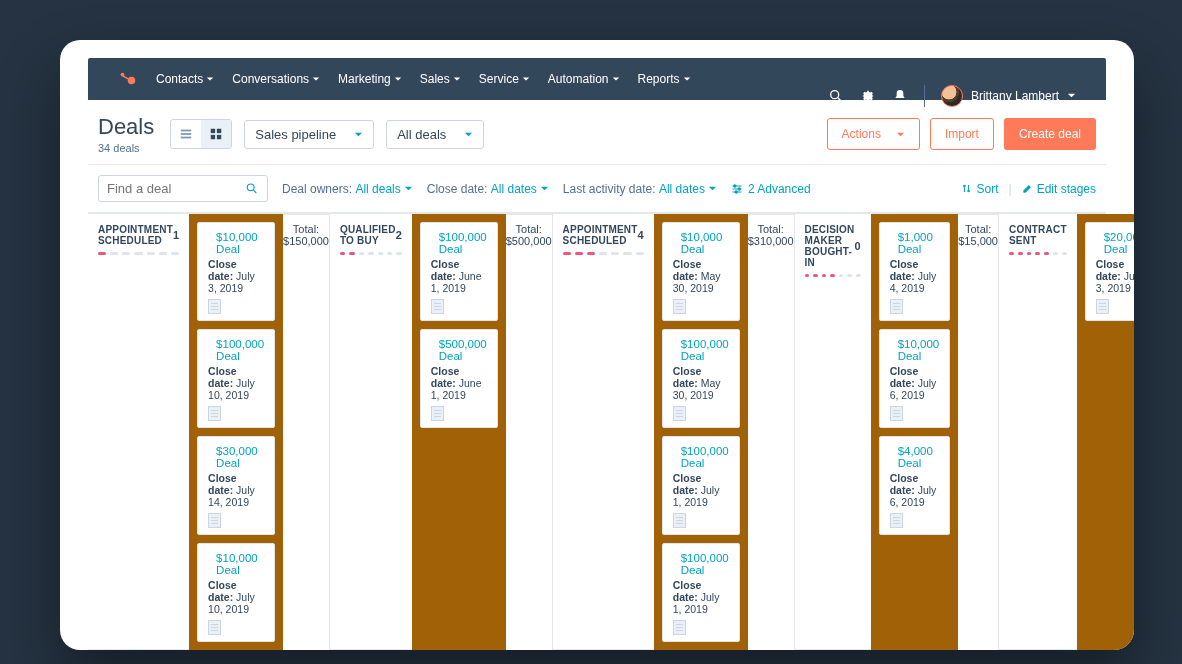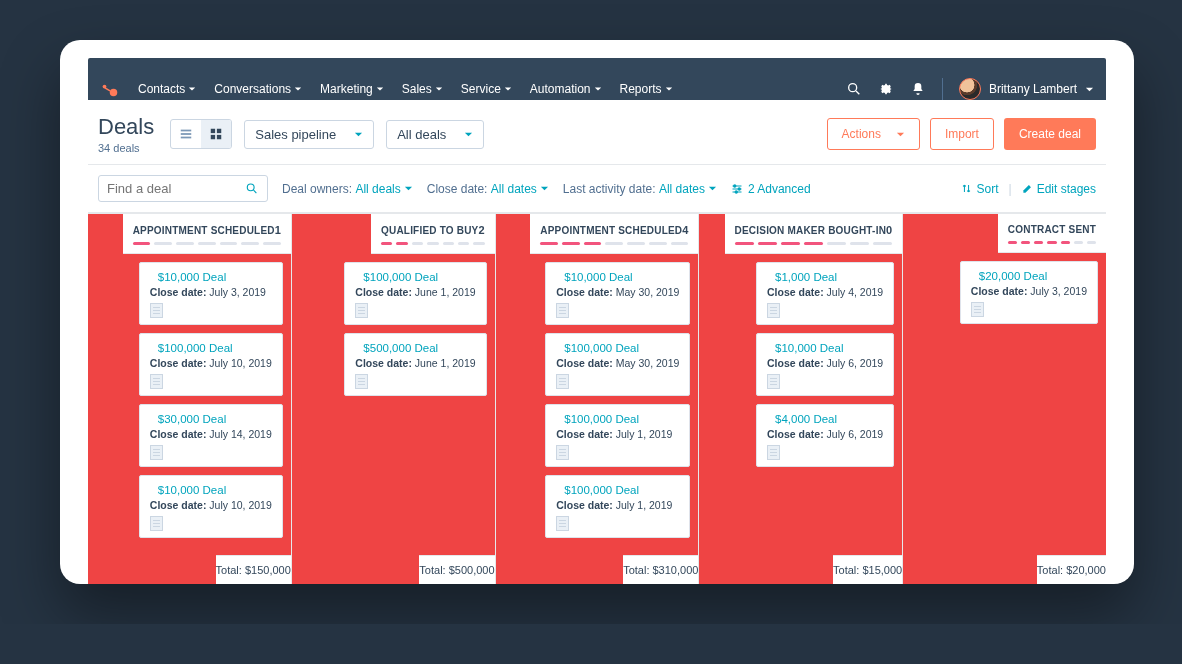--- a/index.html
+++ b/index.html
@@ -1,18 +1,18 @@
 <!DOCTYPE html>
 <html><head>
 <meta charset="utf-8">
 <style>
   * { box-sizing: border-box; margin: 0; padding: 0; font-family: -apple-system, BlinkMacSystemFont, "Segoe UI", Helvetica, Arial, sans-serif; }
   body { background: #253342; padding: 40px 60px; }
   .device { background: #fff; border-radius: 20px; padding: 18px 28px 0 28px; box-shadow: 0 30px 60px rgba(0,0,0,.4); width: 1074px; margin: 0 auto; overflow: hidden; }
-  .topbar { background: #33475b; display:flex; align-items:flex-end; padding:0 12px; height:42px; border-radius:2px 2px 0 0; }
+  .topbar { background: #33475b; display:flex; align-items:center; padding:0 30px; height:42px; border-radius:2px 2px 0 0; }
   .logo { width:18px; height:18px; color:#ff7a59; margin-right:14px; }
   .nav { display:flex; gap:6px; }
   .nav-item { color:#fff; font-size:12px; padding:4px 6px; display:flex; align-items:center; gap:3px; cursor:pointer; }
   .nav-item svg { width:8px; height:8px; }
   .top-right { margin-left:auto; display:flex; align-items:center; gap:16px;margin-top:33px; }
   .top-right .ico { color:#fff; width:16px; height:16px; cursor:pointer; }
   .divider-v { width:1px; height:22px; background:#516f90; }
   .user { display:flex; align-items:center; gap:8px; color:#fff; font-size:12px; cursor:pointer; }
   .avatar { width:22px; height:22px; border-radius:50%; background: radial-gradient(circle at 35% 30%, #f0c29a 0 38%, #5a3b2a 40% 52%, #2a2a2a 54% 100%); border:1.5px solid #ff7a59; }
 
@@ -34,21 +34,21 @@
   .search-box input { border:none; outline:none; font-size:13px; width:100%; color:#33475b; }
   .search-box svg { color:#00a4bd; width:15px; height:15px; }
   .flabel { color:#516f90; }
   .fval { color:#00a4bd; display:inline-flex; align-items:center; gap:3px; cursor:pointer;}
   .adv { color:#00a4bd; display:flex; align-items:center; gap:5px; cursor:pointer;}
   .right-tools { margin-left:auto; display:flex; align-items:center; gap:10px; color:#00a4bd; }
   .tool-link { display:flex; align-items:center; gap:4px; cursor:pointer; }
   .tool-sep { color:#cbd6e2; }
 
   .board { display:flex; border-top:1px solid #e5e8eb; }
-  .col { flex:1; border-right:1px solid #e5e8eb; background:#ef4444; display:flex; flex-direction:column; min-height:370px;align-items:flex-end;}
+  .col { flex:1; border-right:1px solid #e5e8eb; background:#a16207; display:flex; flex-direction:row; min-height:370px;}
   .col:last-child { border-right:none; }
   .col-head { background:#fff; padding:10px 10px 8px 10px; border-bottom:1px solid #e5e8eb; }
   .col-title-row { display:flex; align-items:center; justify-content:space-between; }
   .col-title { font-size:10px; font-weight:600; color:#33475b; letter-spacing:.2px; }
   .col-count { font-size:11px; color:#33475b; font-weight:600;}
   .dashes { display:flex; gap:4px; margin-top:6px; }
   .dash { height:3px; flex:1; background:#dfe3eb; border-radius:2px; }
   .dash.on { background:#f2547d; }
   .col-body { padding:8px; display:flex; flex-direction:column; gap:8px; flex:1;}
   .card { background:#fff; border:1px solid #dfe3eb; border-radius:2px; padding:8px 10px 26px 10px; position:relative; }

